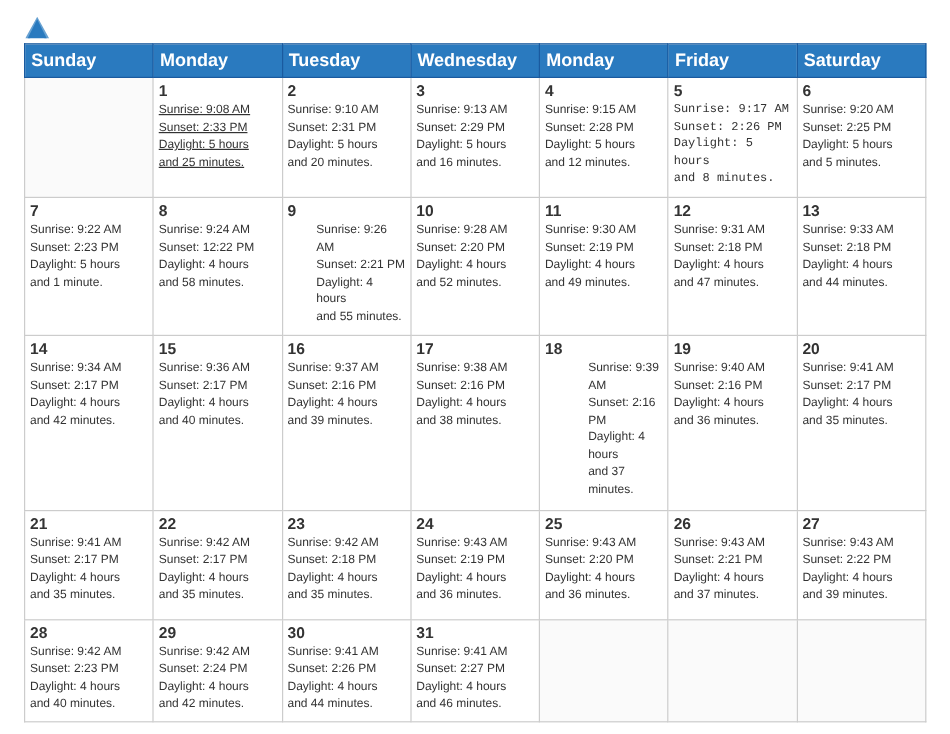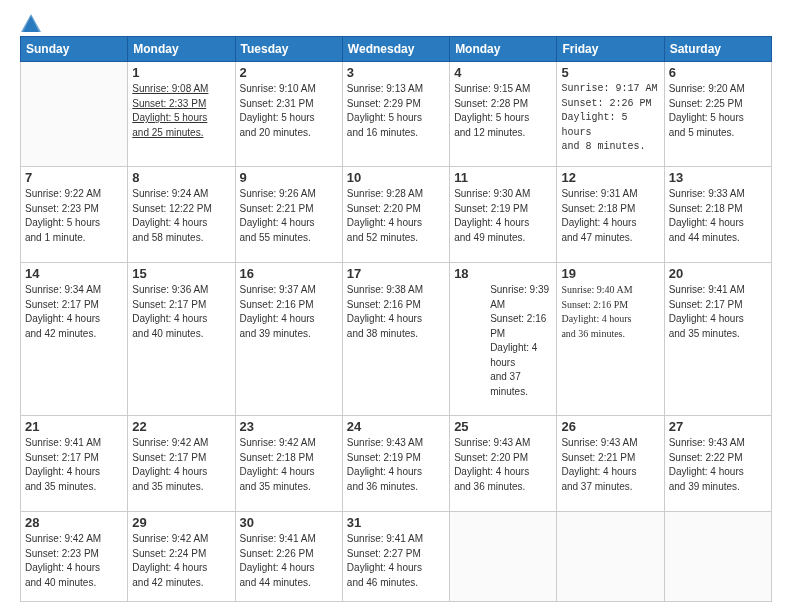--- a/index.html
+++ b/index.html
@@ -45,21 +45,21 @@
       border: 1px solid #ccc;
       border-collapse: collapse;
       width: 100%;
       table-layout: fixed;
     }
     .calendar th {
       background-color: #2a7abf;
       color: white;
       text-align: left;
       padding: 5px 5px;
-      font-size: 12px;
+      font-size: 15px;
       font-weight: bold;
       border: 1px solid #1a5a9f;
     }
     .calendar td {
       border: 1px solid #ccc;
       vertical-align: top;
       padding: 3px 4px;
       font-size: 10.5px;
       color: #333;
       height: 88px;
@@ -172,21 +172,21 @@
           </td>
           <td>
             <span class="day-number">8</span>
             <div class="day-info" style="white-space: pre-line;">Sunrise: 9:24 AM
 Sunset: 12:22 PM
 Daylight: 4 hours
 and 58 minutes.</div>
           </td>
           <td>
             <span class="day-number">9</span>
-            <div class="day-info" style="white-space: pre-line;">Sunrise: 9:26 AM
+            <div class="day-info" style="white-space: pre-line; margin-left: 24px;">Sunrise: 9:26 AM
 Sunset: 2:21 PM
 Daylight: 4 hours
 and 55 minutes.</div>
           </td>
           <td>
             <span class="day-number">10</span>
             <div class="day-info" style="white-space: pre-line;">Sunrise: 9:28 AM
 Sunset: 2:20 PM
 Daylight: 4 hours
 and 52 minutes.</div>
@@ -244,21 +244,21 @@
           </td>
           <td>
             <span class="day-number">18</span>
             <div class="day-info" style="white-space: pre-line; margin-left: 36px;">Sunrise: 9:39 AM
 Sunset: 2:16 PM
 Daylight: 4 hours
 and 37 minutes.</div>
           </td>
           <td>
             <span class="day-number">19</span>
-            <div class="day-info" style="white-space: pre-line; font-family: Liberation Serif, serif;">Sunrise: 9:40 AM
+            <div class="day-info" style="white-space: pre-line;">Sunrise: 9:40 AM
 Sunset: 2:16 PM
 Daylight: 4 hours
 and 36 minutes.</div>
           </td>
           <td>
             <span class="day-number">20</span>
             <div class="day-info" style="white-space: pre-line;">Sunrise: 9:41 AM
 Sunset: 2:17 PM
 Daylight: 4 hours
 and 35 minutes.</div>

